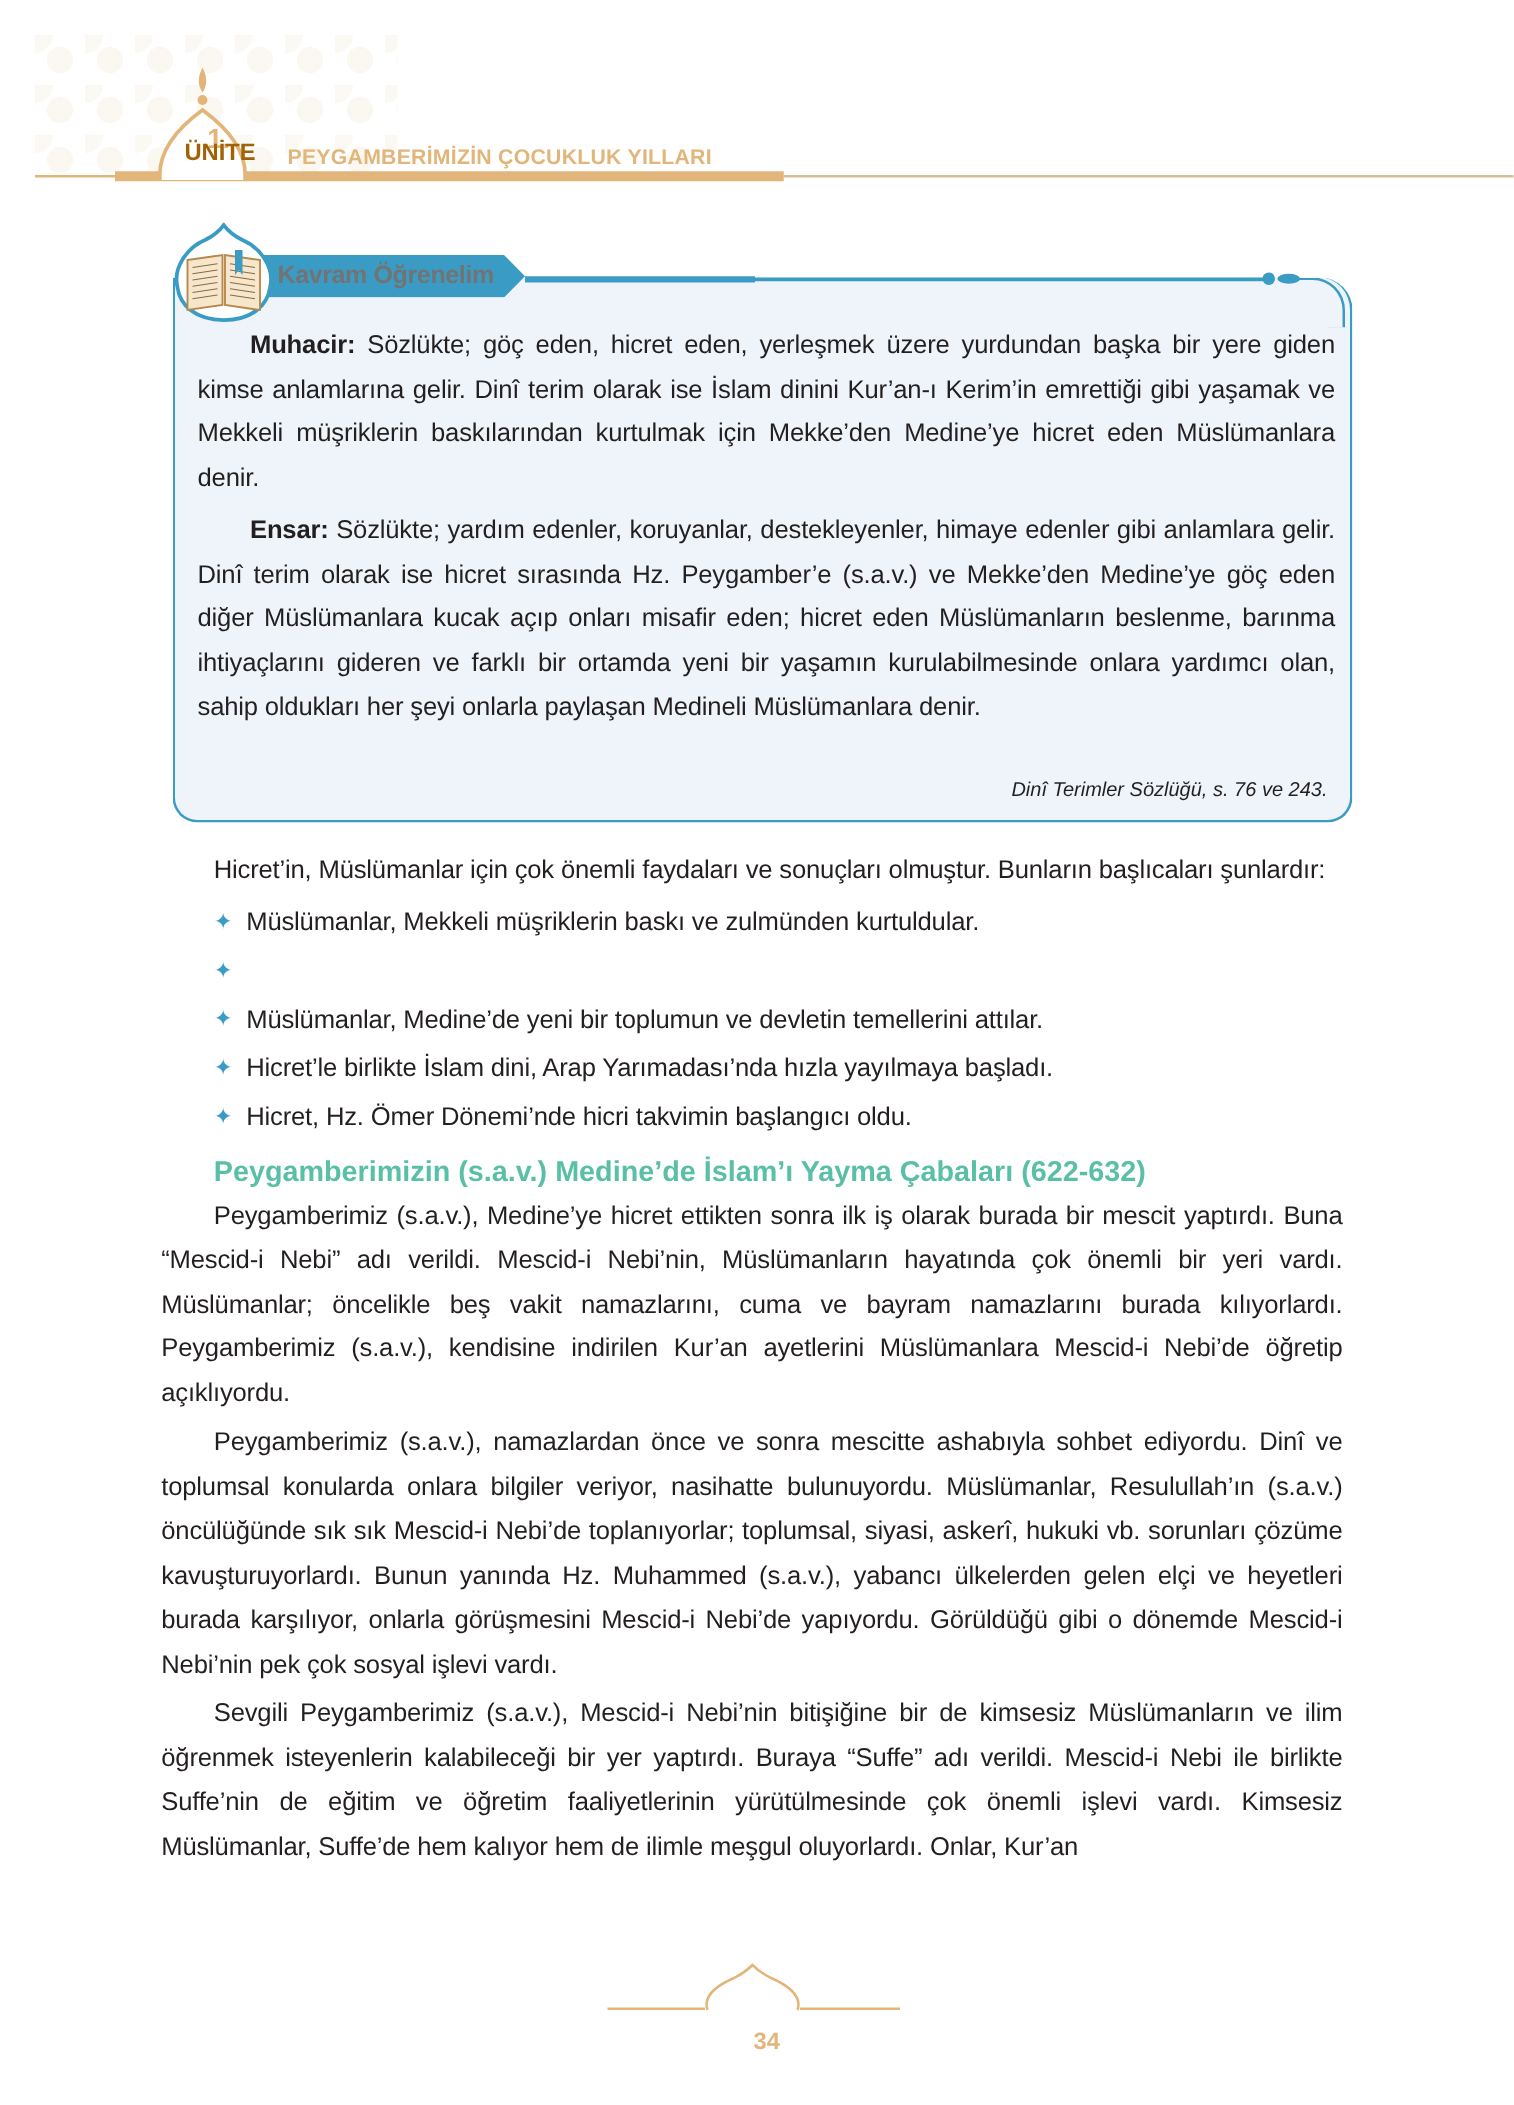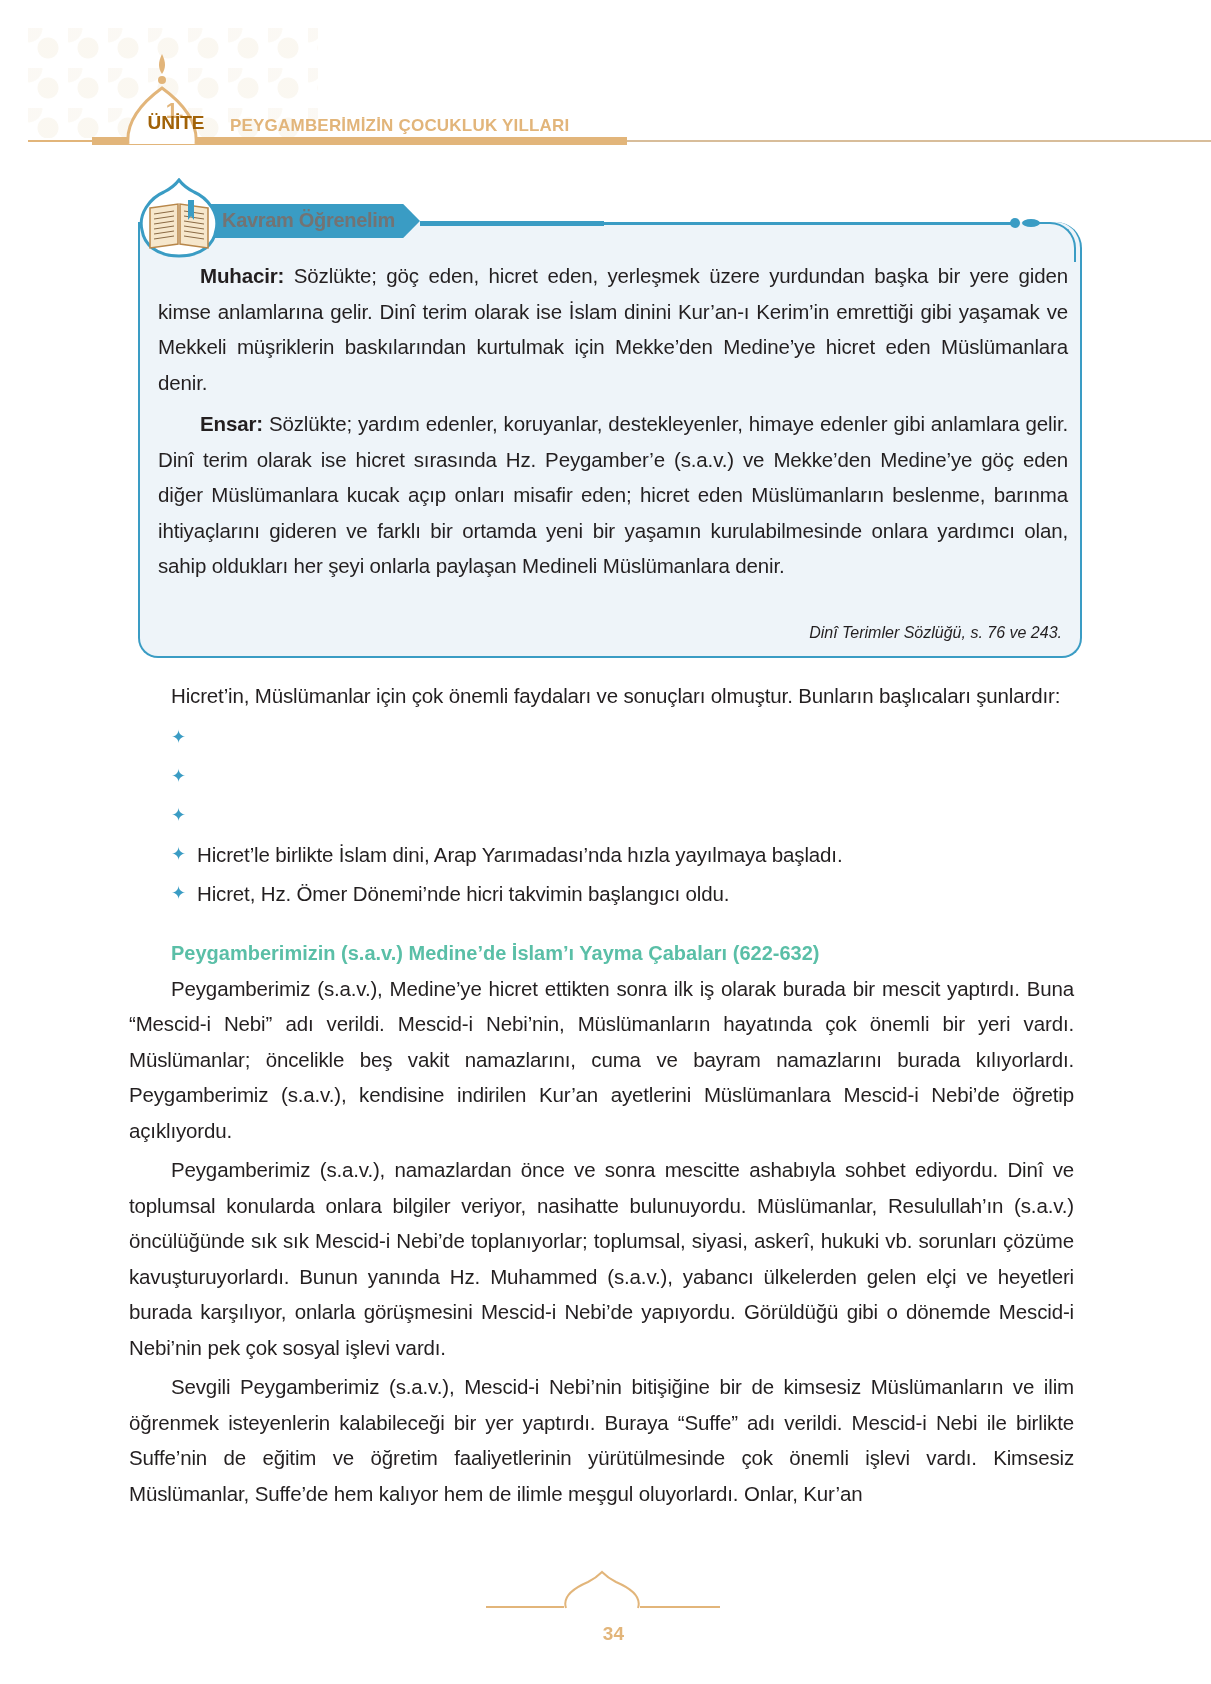--- a/index.html
+++ b/index.html
@@ -80,22 +80,22 @@
       font-size: 20.5px; line-height: 35.5px; text-align: justify;
       text-indent: 42px; letter-spacing: -0.15px;
     }
     .bullets { list-style: none; margin-top: 4px; margin-left: 42px; }
     .bullets li {
       font-size: 20.5px; line-height: 39px; letter-spacing: -0.15px;
       display: flex; align-items: center;
     }
     .bullet-icon { color: #3a9cc4; font-size: 18px; width: 26px; display: inline-block; }
     .section-title {
-      margin-top: 22px; margin-left: 42px;
-      font-size: 20px; font-weight: bold; color: #5abfa7; line-height: 36px;
+      margin-top: 6px; margin-left: 42px;
+      font-size: 23px; font-weight: bold; color: #5abfa7; line-height: 36px;
     }
     .para.gap { margin-top: 4px; }
 
     
     .footer-line-left { position: absolute; left: 486px; top: 1606px; width: 78px; height: 2px; background: #e2b57a; }
     .footer-line-right { position: absolute; left: 640px; top: 1606px; width: 80px; height: 2px; background: #e2b57a; }
     .footer-dome { position: absolute; left: 560px; top: 1570px; }
     .page-num {
       position: absolute; left: 580px; top: 1584px; width: 44px; text-align: right;
       font-size: 19px; font-weight: bold; color: #e2b57a; margin-top: 39px;
@@ -152,26 +152,28 @@
       <line x1="56" y1="58" x2="76" y2="61"></line>
   </g>
   <path d="M60 22 L66 22 L66 42 L63 38 L60 42 Z" fill="#3a9cc4"></path>
 </svg>
 
 <div class="main">
   <p class="para">Hicret’in, Müslümanlar için çok önemli faydaları ve sonuçları olmuştur. Bunların başlıcaları şunlardır:</p>
   <ul class="bullets">
     <li>
         <span class="bullet-icon">✦</span>
+        <span>Müslümanlar, Mekkeli müşriklerin baskı ve zulmünden kurtuldular.</span>
       </li>
     <li>
         <span class="bullet-icon">✦</span>
       </li>
     <li>
         <span class="bullet-icon">✦</span>
+        <span>Müslümanlar, Medine’de yeni bir toplumun ve devletin temellerini attılar.</span>
       </li>
     <li>
         <span class="bullet-icon">✦</span>
         <span>Hicret’le birlikte İslam dini, Arap Yarımadası’nda hızla yayılmaya başladı.</span>
       </li>
     <li>
         <span class="bullet-icon">✦</span>
         <span>Hicret, Hz. Ömer Dönemi’nde hicri takvimin başlangıcı oldu.</span>
       </li>
   </ul>

